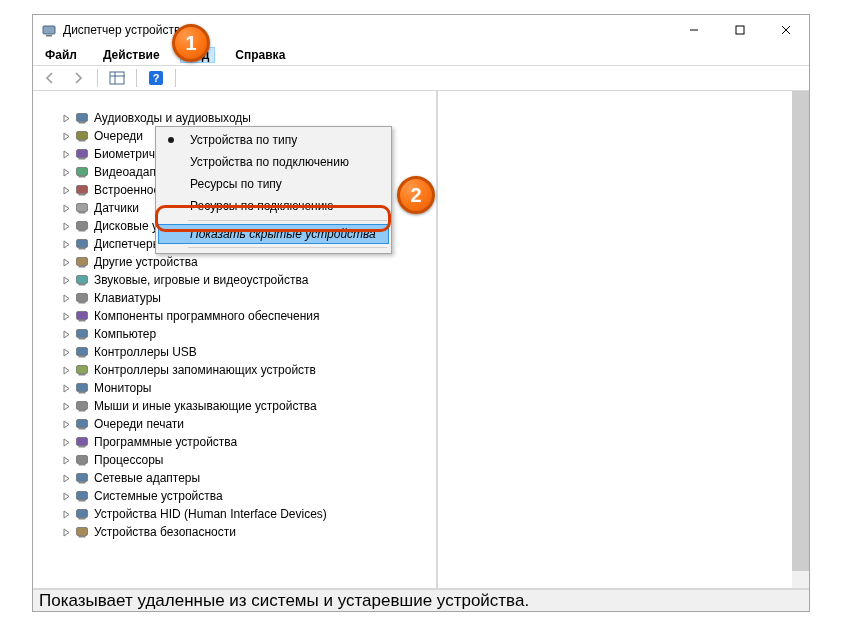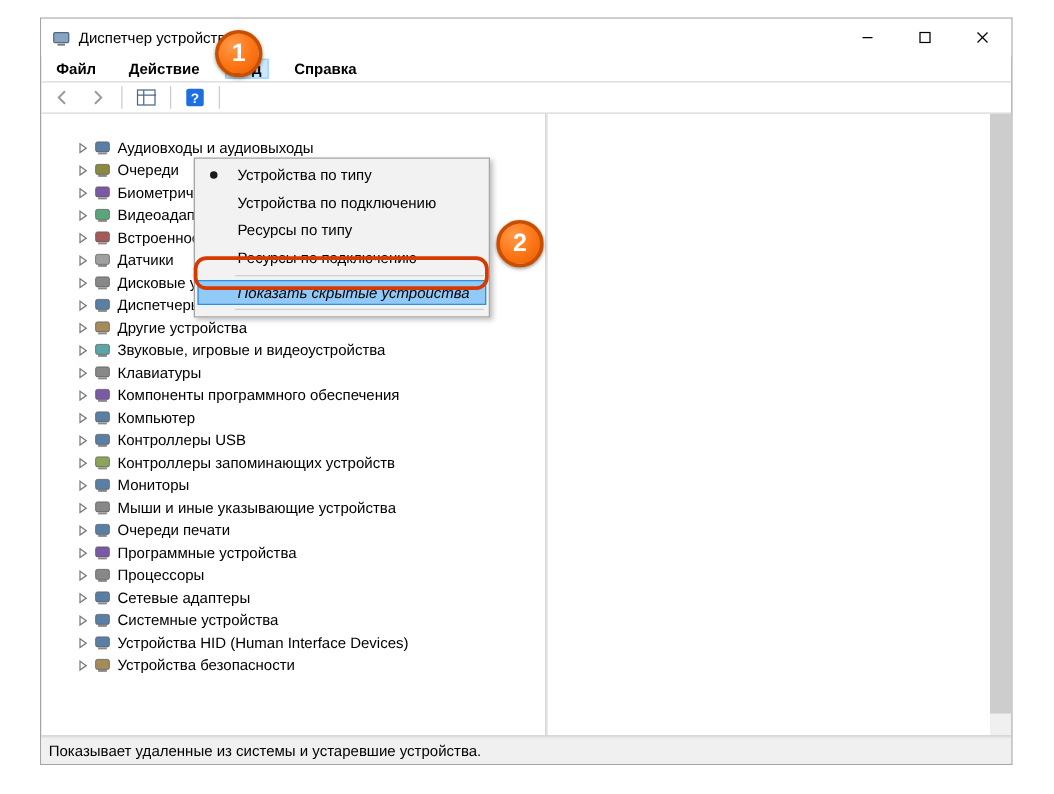--- a/index.html
+++ b/index.html
@@ -55,21 +55,21 @@
 .tree-row {
   display: flex; align-items: center; height: 18px; padding-left: 28px; white-space: nowrap;
 }
 .tree-row .expander { width: 11px; display:inline-flex; align-items: center; justify-content:center; margin-right: 2px;}
 .tree-row .expander svg { width: 9px; height: 9px; }
 .tree-row .dev-icon { width: 16px; height: 16px; margin-right: 4px; display:inline-flex; align-items:center; justify-content:center;}
 .tree-row .dev-icon svg{ width:14px; height:14px; }
 .tree-row .label { }
 
 .statusbar {
-  height: 22px; display: flex; align-items: center; padding-left: 6px; font-size: 12px;
+  height: 22px; display: flex; align-items: center; padding-left: 6px; font-size: 17px;
   background: #f0f0f0; border-top: 1px solid #d8d8d8;
 }
 
 
 .dropdown {
   position: absolute; left: 155px; top: 78px; width: 237px;
   background: #f2f2f2; border: 1px solid #a5a5a5; box-shadow: 2px 2px 4px rgba(0,0,0,0.25);
   padding: 2px; font-size: 12px; margin-top: 48px;
 }
 .dropdown .menu-gutter {

